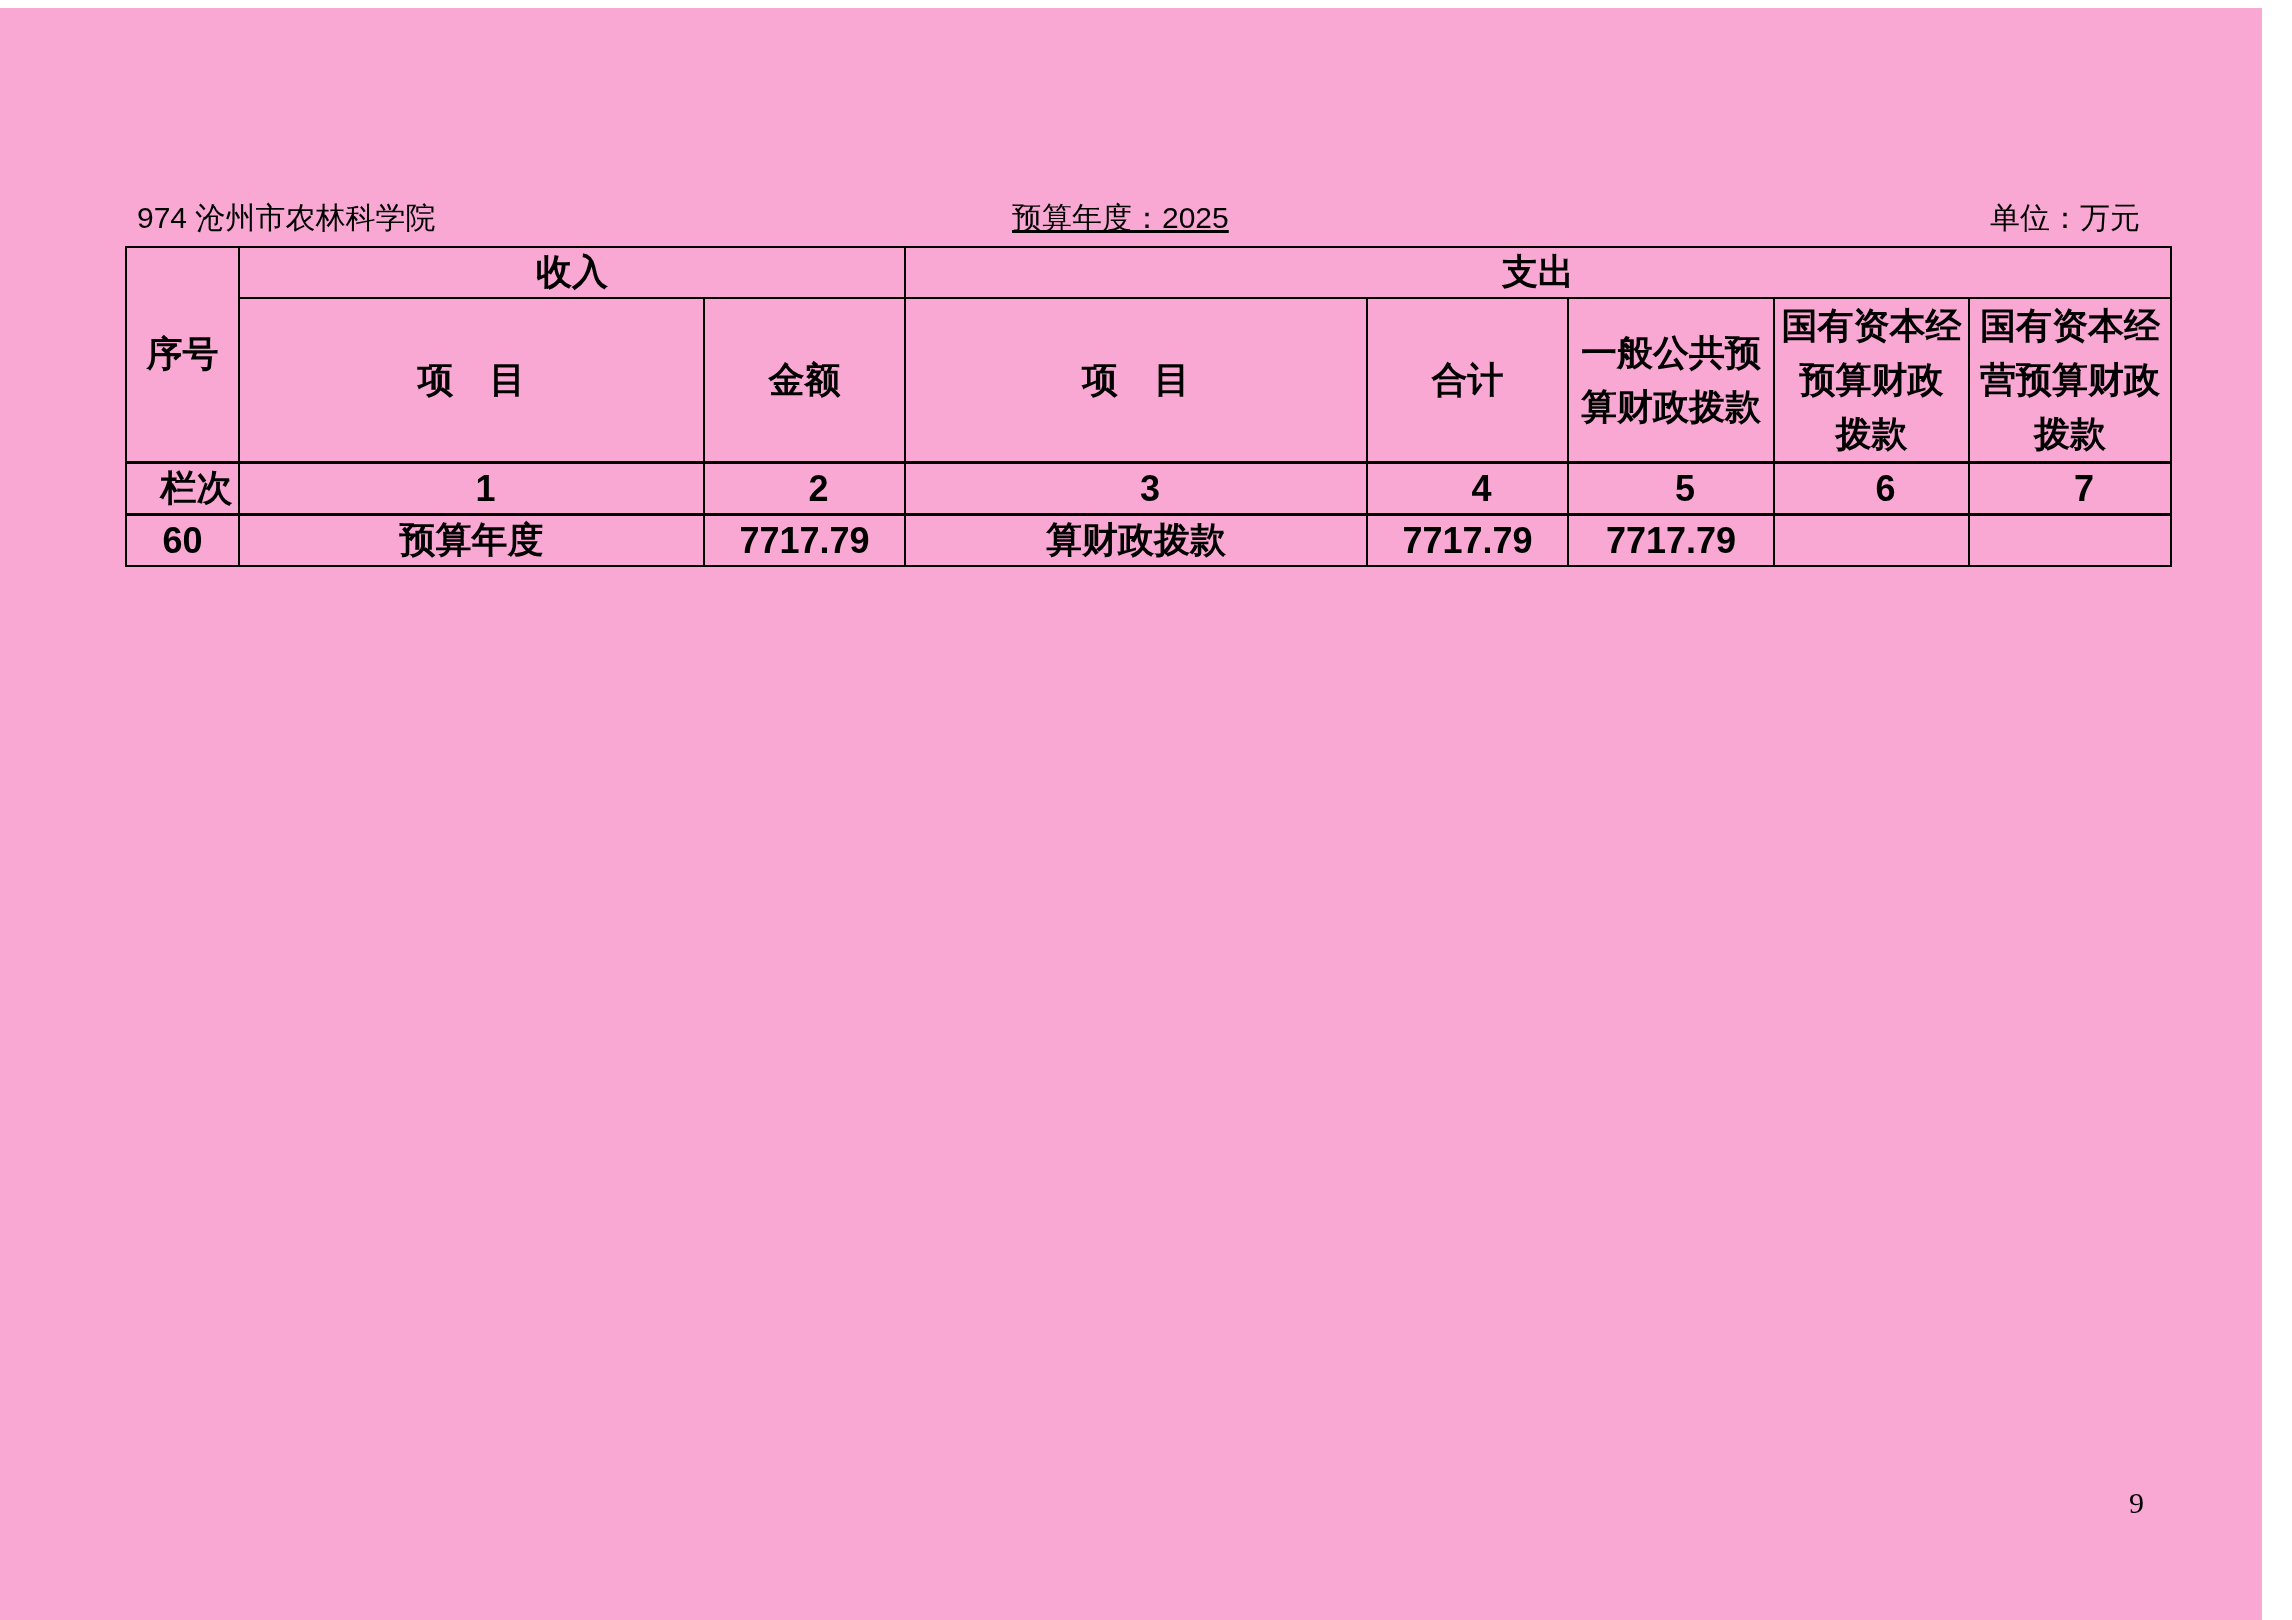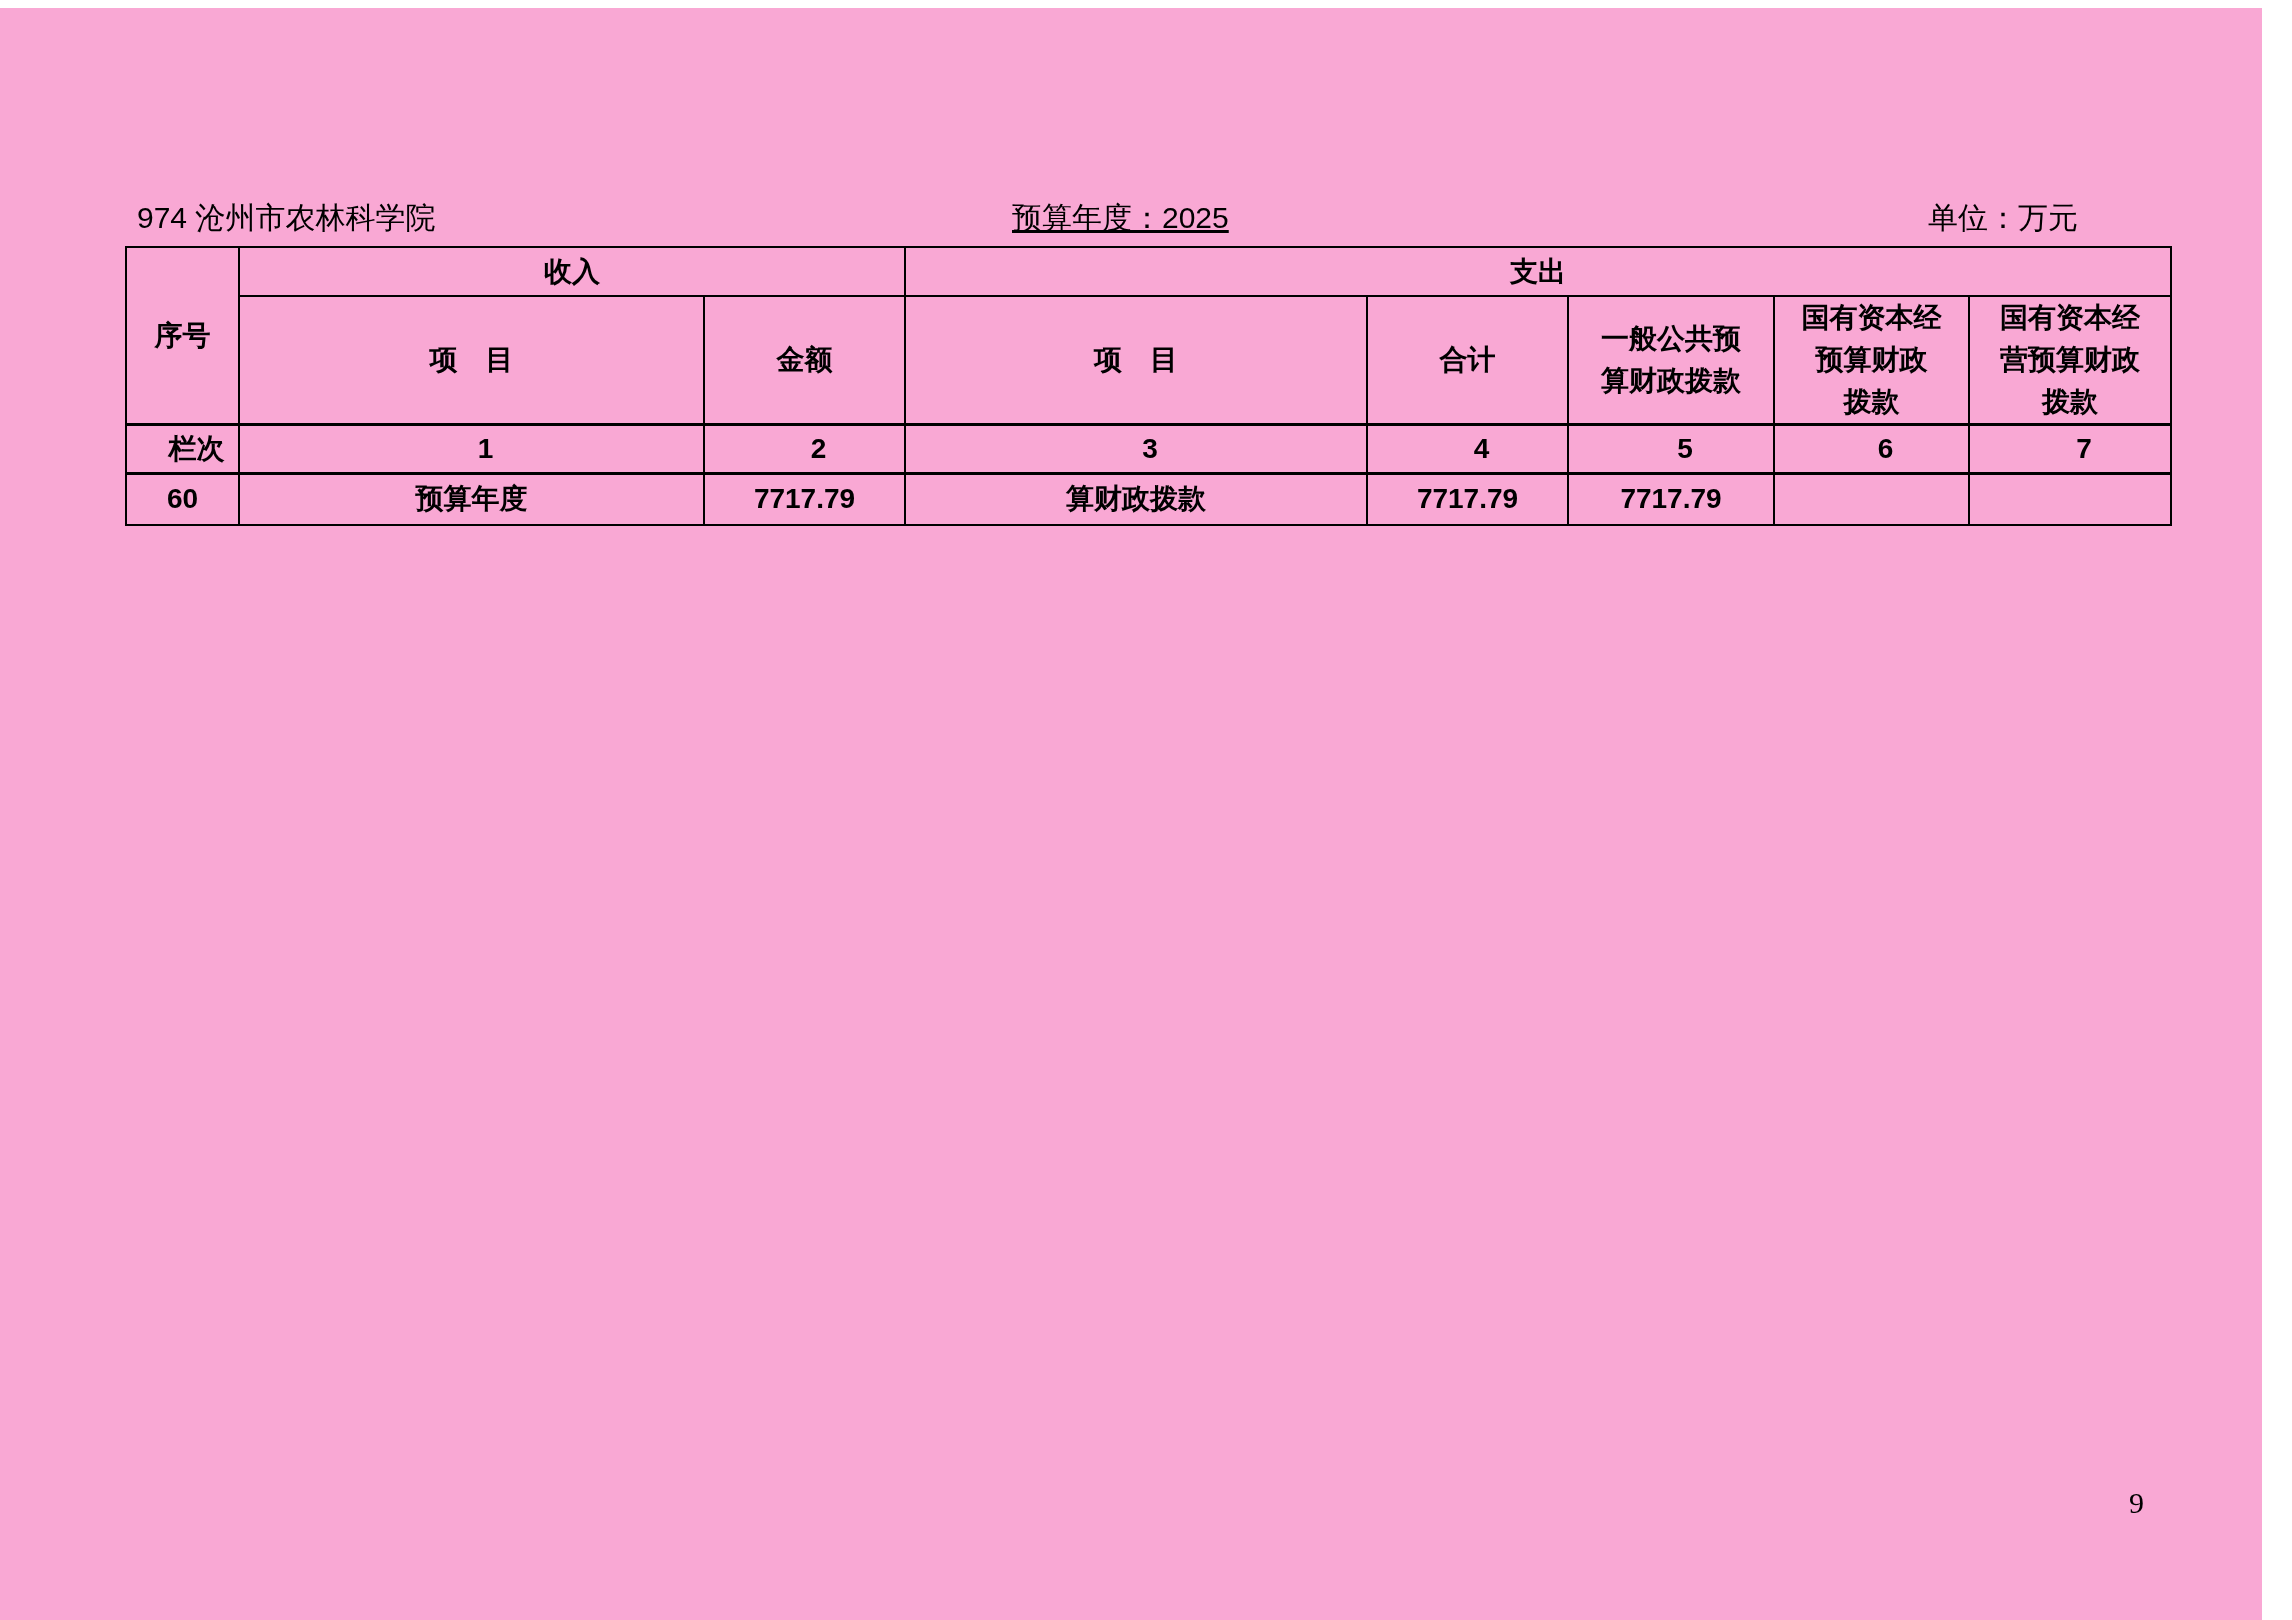--- a/index.html
+++ b/index.html
@@ -19,35 +19,35 @@
     top: 190px;
     left: 0;
     width: 2293px;
     height: 39px;
     font-size: 30px;
     font-weight: normal;
     color: #000;
   }
   .org-name      { position: absolute; left: 137px;  top: 0; white-space: nowrap; }
   .budget-year   { position: absolute; left: 1012px; top: 0; white-space: nowrap; text-decoration: underline; }
-  .unit-label    { position: absolute; left: 1928px; top: 0; white-space: nowrap; }
+  .unit-label    { position: absolute; left: 1990px; top: 0; white-space: nowrap; }
 
   table.budget {
     position: absolute;
     left: 125px;
     top: 238px;
     width: 2044px;
     border-collapse: collapse;
     table-layout: fixed;
   }
   table.budget td {
     border: 2px solid #000;
     text-align: center;
     vertical-align: middle;
-    font-size: 28px;
+    font-size: 36px;
     font-weight: bold;
     color: #000;
     overflow: hidden;
     padding: 0;
   }
   tr.r1 td { height: 49px;  border-top-width: 2.9px; }
   tr.r2 td { height: 127px; border-top-width: 2.9px; }
   tr.r3 td { height: 49px;  border-top-width: 3.9px; padding-left: 28px; }
   tr.r4 td { height: 51px;  border-top-width: 3.9px; border-bottom-width: 2.9px; }
   td.bl3 { border-left-width: 2.9px; }

